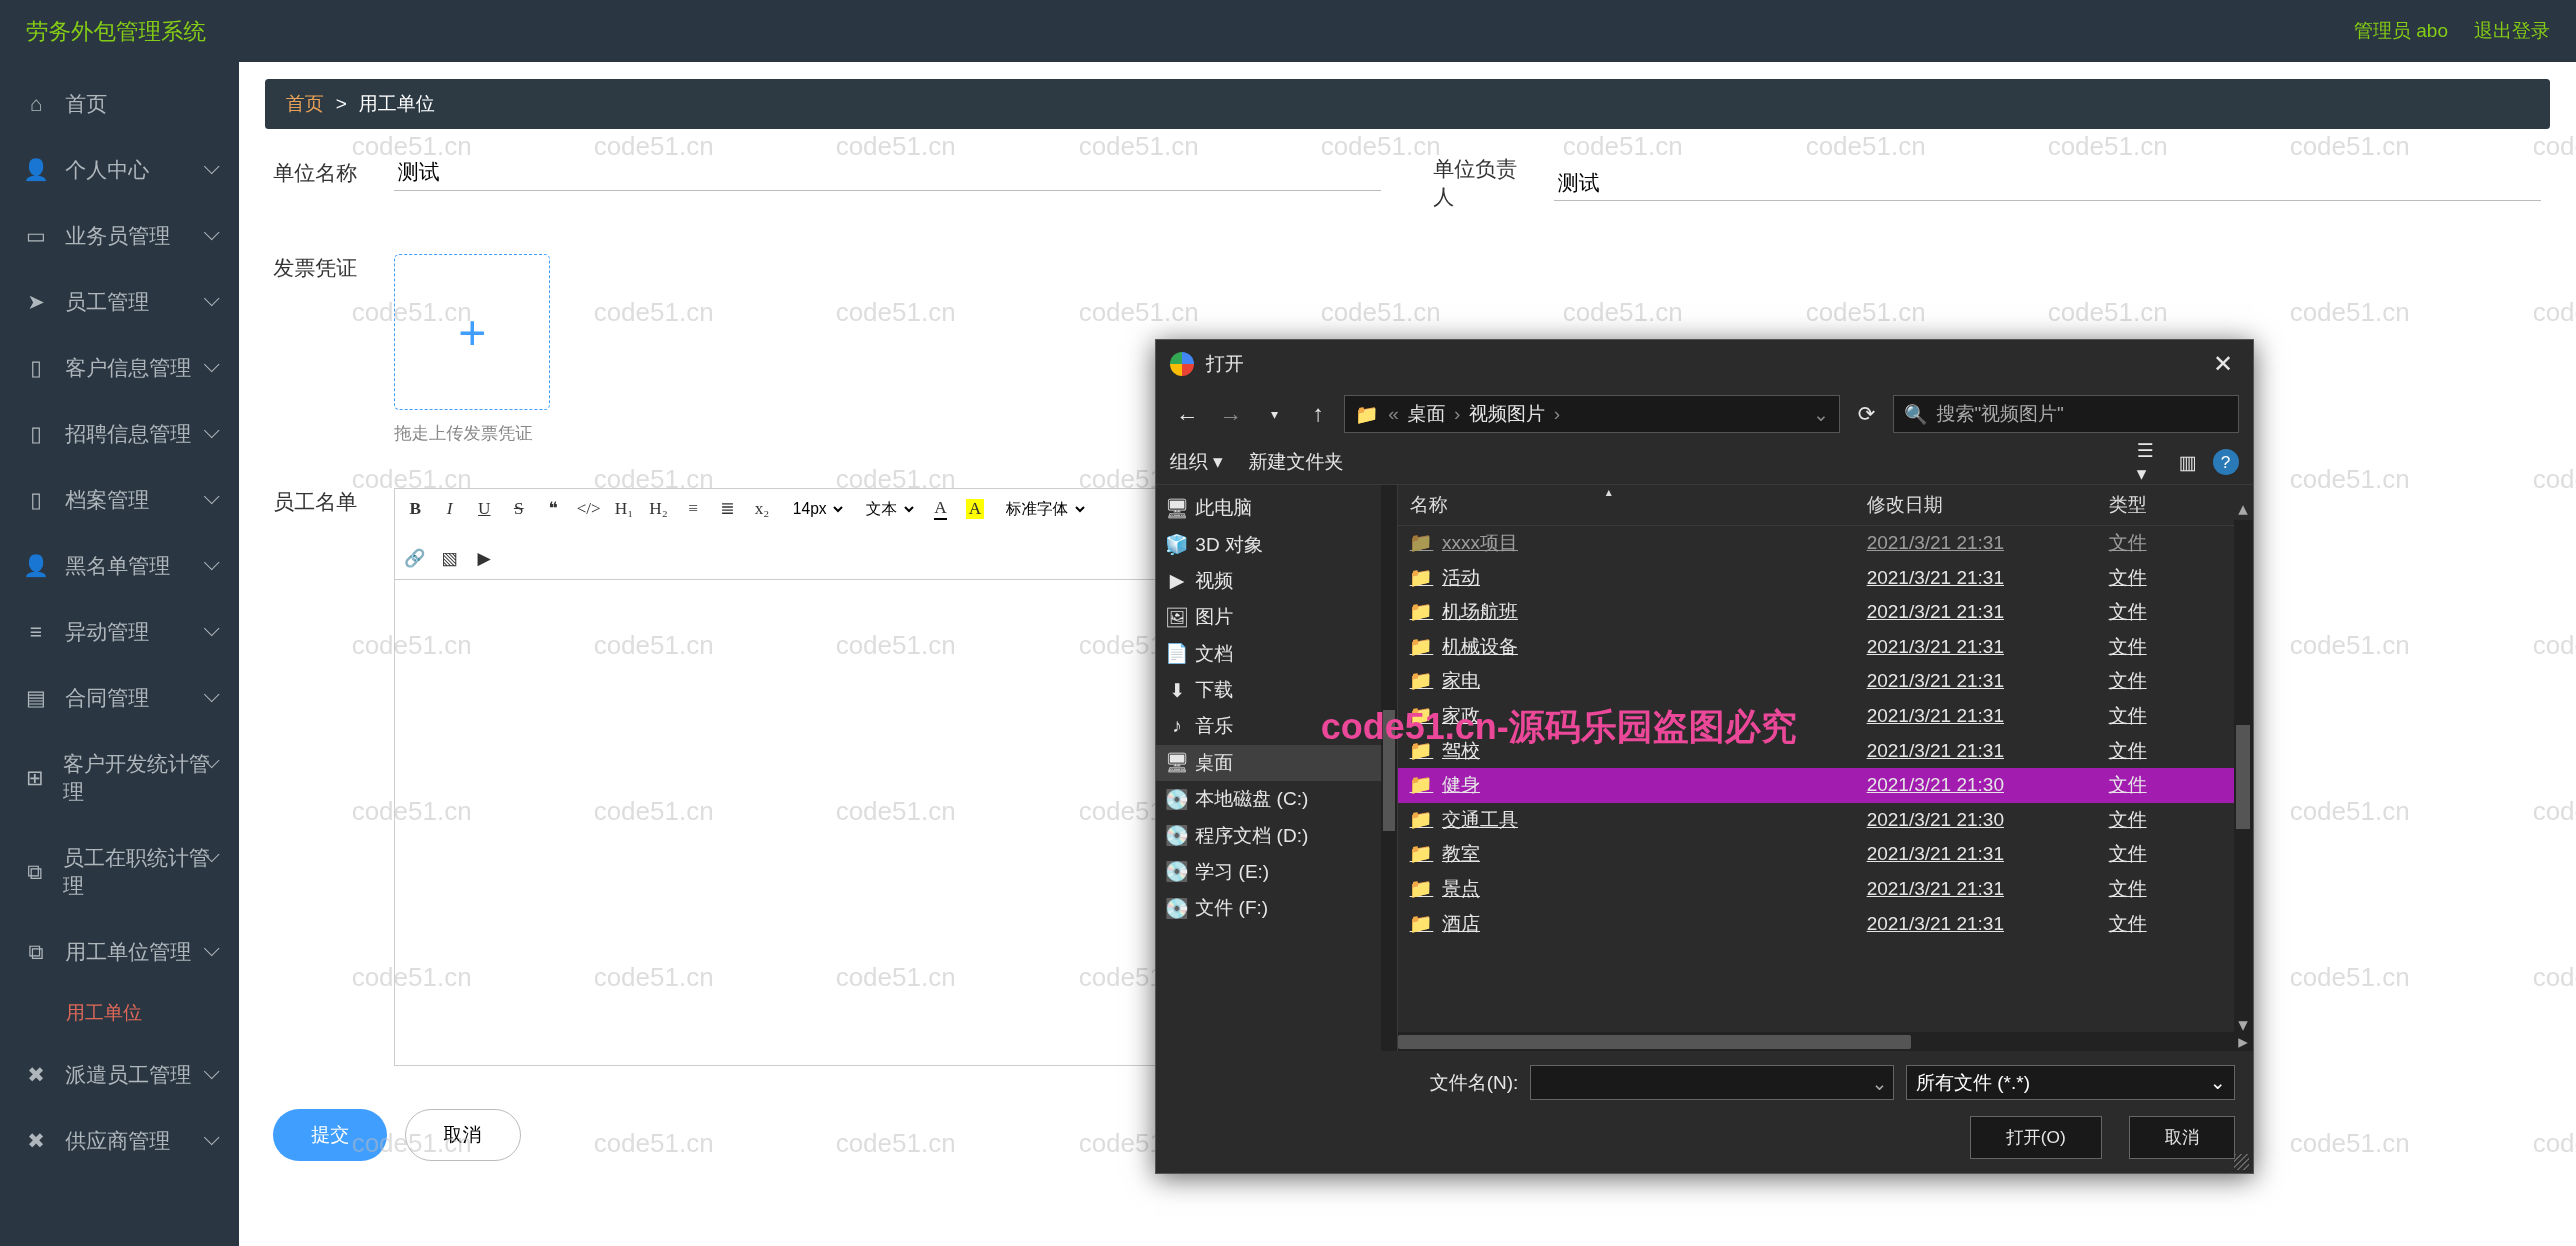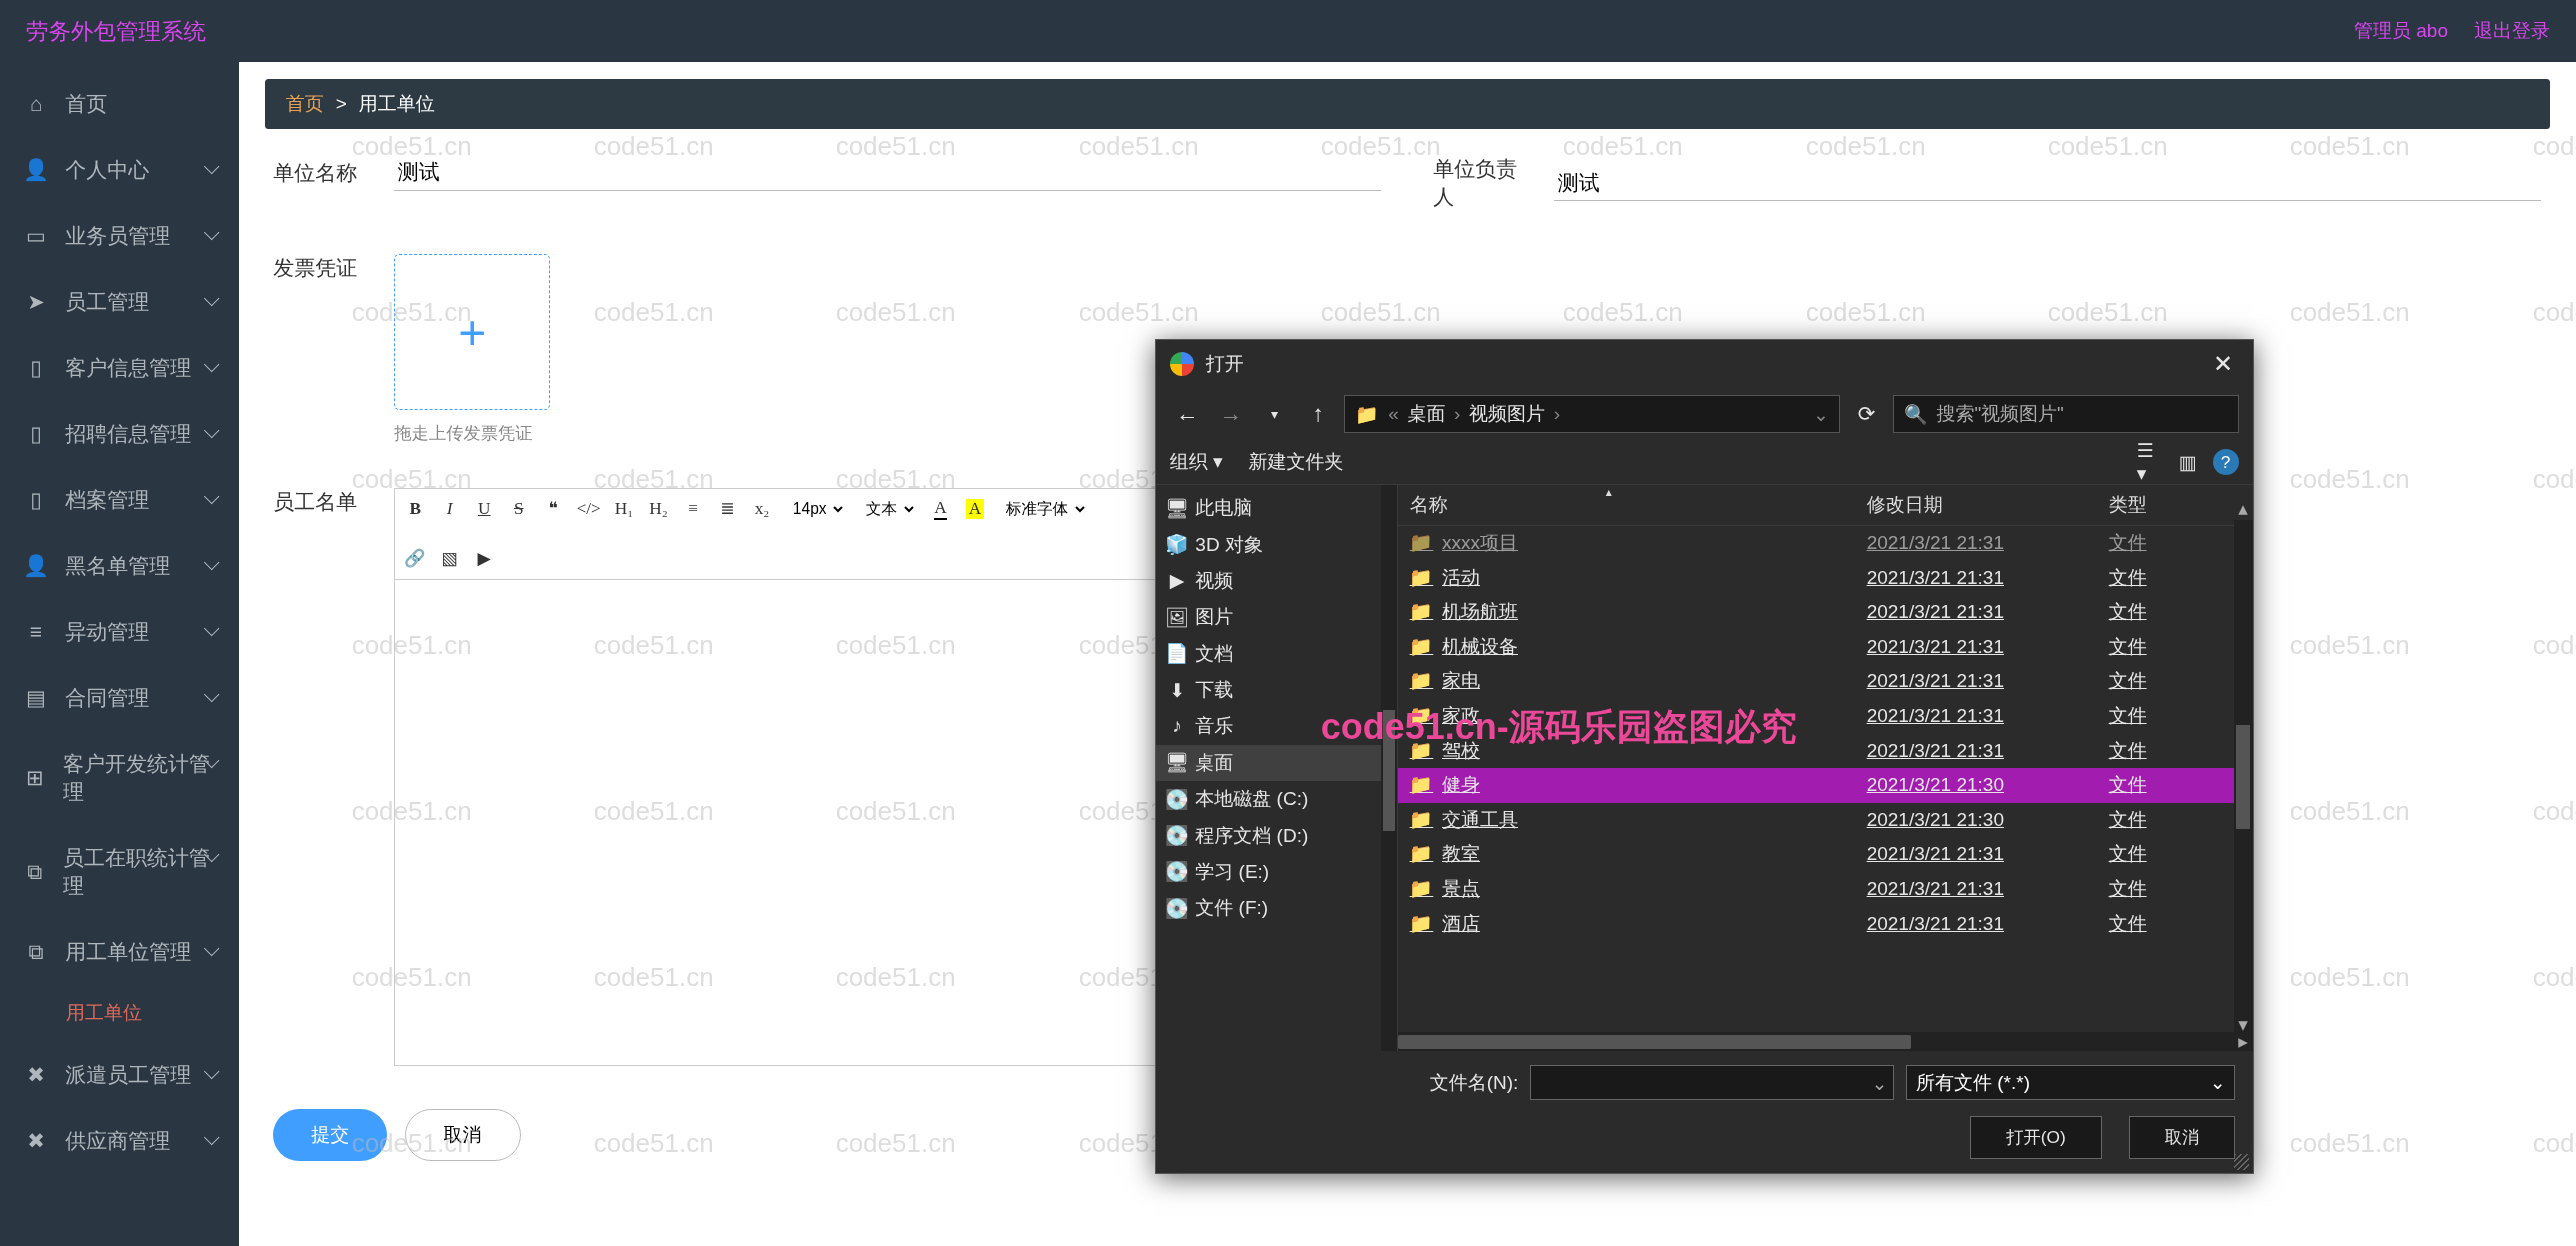--- a/index.html
+++ b/index.html
@@ -1,18 +1,18 @@
 <!DOCTYPE html>
 <html style="font-size:14px"><head>
 <meta charset="utf-8">
 <style>
 * { margin: 0; padding: 0; box-sizing: border-box; }
 body { font-family: "Microsoft YaHei", Arial, sans-serif; font-size: 12px; background: #fff; color: #333; width: 2576px; height: 1246px; overflow: hidden; transform-origin: top left; }
 .app { display: flex; flex-direction: column; height: 100%; }
-.topbar { background: #2a3641; color: #d946ef; height: 62px; display: flex; align-items: center; padding: 6px 26px; justify-content: space-between; font-size: 22.5px; }
+.topbar { background: #2a3641; color: #84cc16; height: 62px; display: flex; align-items: center; padding: 6px 26px; justify-content: space-between; font-size: 22.5px; }
 .topbar-right { display: flex; gap: 26px; font-size: 19px; }
 .body-row { display: flex; flex: 1; }
 .sidebar { width: 260px; background: #2a3641; color: #afb6bc; display: flex; flex-direction: column; padding-top: 8.7px; }
 .sidebar-item { display: flex; align-items: center; padding: 19px 24px; font-size: 21px; cursor: pointer; position: relative; }
 .sidebar-item .ic { width: 24px; margin-right: 17.3px; display: inline-flex; align-items: center; justify-content: center; }
 .sidebar-item.exp::after { content: ''; position: absolute; right: 21px; width: 10.4px; height: 10.4px; border-right: 1.7px solid #afb6bc; border-bottom: 1.7px solid #afb6bc; transform: rotate(45deg); top: 24px; }
 .sidebar-sub { padding: 15.6px 24px 15.6px 66px; color: #e06a5a; font-size: 19px; cursor: pointer; }
 .main { flex: 1; background: #fff; position: relative; padding: 17.3px 26px; }
 .breadcrumb { background: #2d3a44; color: #fff; padding: 12px 21px; border-radius: 3.5px; font-size: 19px; display: flex; align-items: center; gap: 12px; }
 .breadcrumb .home { color: #e7a057; }

